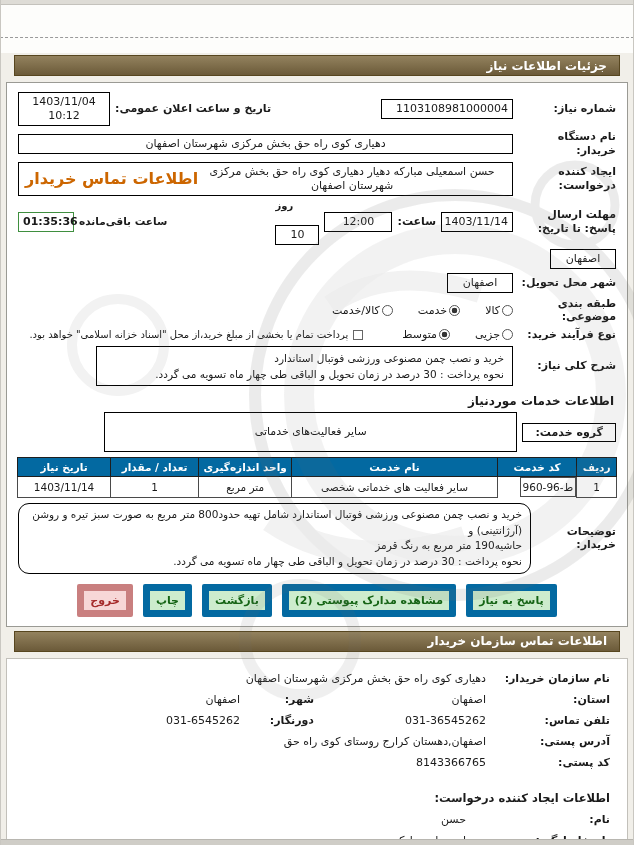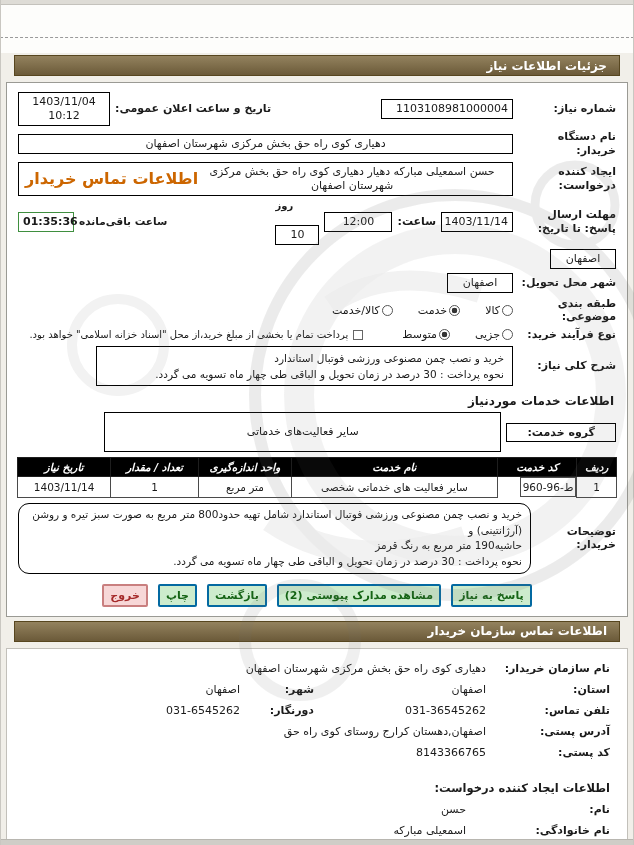--- a/index.html
+++ b/index.html
@@ -51,33 +51,33 @@
 
   .opt { display:flex; align-items:center; gap:2px; margin-left:20px; }
   .radio { width:11px; height:11px; border:1px solid #555; border-radius:50%; background:#fff; display:inline-block; }
   .radio.sel { background:radial-gradient(circle, #333 42%, #fff 48%); }
   .checkbox { width:10px; height:10px; border:1px solid #666; background:#fff; display:inline-block; margin-right:14px; }
   .cbx-label { font-size:10px; }
 
   .desc-box { flex:1; margin-left:2px; text-align:right; padding:3px 8px; font-size:10.5px; line-height:1.55; min-height:38px; }
   .sub-title { font-weight:bold; font-size:12px; margin:8px 10px 4px; }
 
-  .group-label { border:1px solid #000; font-weight:bold; padding:2px 20px; font-size:11px; background:#fff; }
+  .group-label { border:1px solid #000; font-weight:bold; padding:2px 12px; font-size:11px; background:#fff; }
   .group-value { flex:1; margin-left:86px; text-align:center; padding:12px 6px; }
 
   table.svc { border-collapse:collapse; width:calc(100% - 14px); margin:5px 7px; }
-  table.svc th { background:#000000; color:#fff; font-size:10.5px; padding:3px 2px; border:1px solid #1e1e1e; font-weight:bold;font-style:italic; }
+  table.svc th { background:#0369a1; color:#fff; font-size:10.5px; padding:3px 2px; border:1px solid #1e1e1e; font-weight:bold; }
   table.svc td { border:1px solid #4a4a4a; font-size:10.5px; padding:3px 2px; text-align:center; background:#fff; }
 
   .notes-box { flex:1; text-align:right; padding:3px 8px; font-size:10.5px; line-height:1.5; min-height:50px;border-radius:11px; }
 
   .btn-row { display:flex; justify-content:center; align-items:center; gap:10px; margin:10px 0 4px; }
   .btn {
     font-family:inherit; font-size:11px; font-weight:bold; padding:3px 6px;
-    border-radius:2px; border:2px solid #0369a1; background:#cdeccd; color:#156415; cursor:pointer;
+    border-radius:2px; border:7px solid #0369a1; background:#cdeccd; color:#156415; cursor:pointer;
   }
   .btn.exit { background:#f7d7d7; border-color:#c97f7f; color:#a52a2a; }
 
   .crow { display:flex; align-items:center; margin:8px 14px; font-size:11px; }
   .clabel { font-weight:bold; width:108px; min-width:108px; text-align:right; }
   .clabel2 { font-weight:bold; width:58px; min-width:58px; text-align:right; }
   .cvalue { margin-right:16px; }
   .cvalue.col1 { width:172px; margin-right:16px; }
   .ctitle { font-weight:bold; font-size:11.5px; margin:22px 14px 4px; }
   .creator-rows .cvalue { margin-right:36px; }

